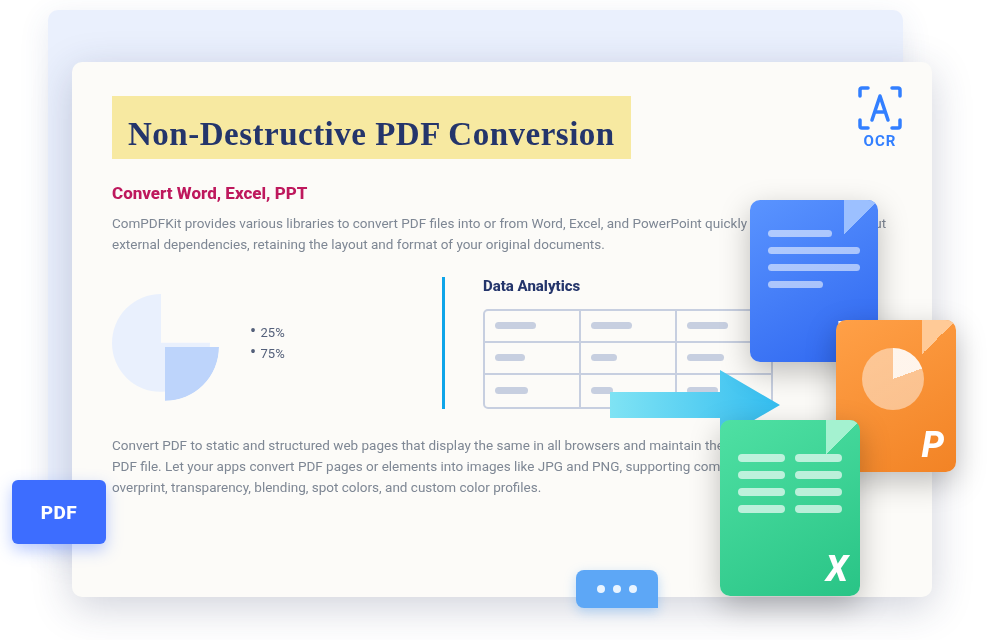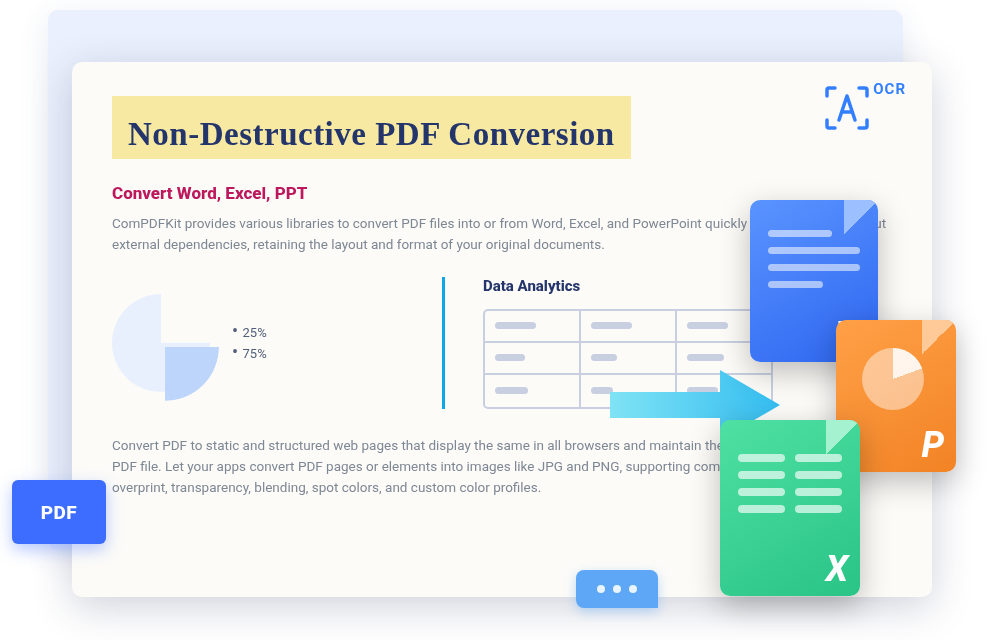--- a/index.html
+++ b/index.html
@@ -1,28 +1,28 @@
 <!DOCTYPE html>
 <html><head>
   <meta charset="utf-8">
   <style>
     * { margin:0; padding:0; box-sizing:border-box; }
     body { width:1004px; height:640px; font-family:-apple-system,BlinkMacSystemFont,"Segoe UI",Roboto,sans-serif; position:relative; overflow:hidden; background:#fff; }
     .back-card { position:absolute; top:10px; left:48px; width:855px; height:540px; background:#eaf0fd; border-radius:10px; box-shadow:0 8px 30px rgba(60,80,150,.12); }
     .front-card { position:absolute; top:62px; left:72px; width:860px; height:535px; background:#fcfbf8; border-radius:10px; box-shadow:0 10px 40px rgba(40,50,90,.22); padding:34px 40px; }
     .title-bar { display:inline-block; background:#f7e9a1; padding:20px 16px 6px; }
     .title { font-family:Georgia,"Times New Roman",serif; font-size:33px; font-weight:700; color:#24356b; letter-spacing:.5px; }
-    .ocr-badge { position:absolute; top:20px; right:26px; display:flex; flex-direction:row; align-items:flex-start; color:#327fff; }
+    .ocr-badge { position:absolute; top:20px; right:26px; display:flex; flex-direction:column; align-items:center; color:#327fff; }
     .ocr-icon { width:52px; height:52px; }
     .ocr-label { font-size:15px; font-weight:700; color:#327fff; margin-top:-2px; letter-spacing:1px; }
     .section { margin-top:24px; }
     .sec-title { font-size:17px; font-weight:800; color:#be185d; margin-bottom:10px; }
     .sec-body { font-size:13.5px; line-height:1.55; color:#7e8794; }
     .mid-row { display:flex; margin-top:22px; gap:40px; }
-    .pie-block { display:flex; align-items:center; gap:22px; width:290px; }
+    .pie-block { display:flex; align-items:center; gap:40px; width:290px; }
     
     .pie-wedge { position:absolute; left:47px; top:47px; width:54px; height:54px; background:#bdd4fb; border-top-left-radius:0; border-bottom-right-radius:100%; clip-path:path("M0 0 L54 0 A54 54 0 0 1 0 54 Z"); }
     .pie-main { width:98px; height:98px; border-radius:50%; background:#e9f0fd; position:absolute; clip-path:polygon(50% 50%,50% 0,0 0,0 100%,100% 100%,100% 50%); }
     .legend { list-style:none; font-size:13px; color:#54607a; }
     .legend li { margin:6px 0; }
     .legend li::before { content:"• "; color:#54607a; font-size:18px; line-height:0; }
     .table-block { flex:1; border-left:3px solid #0ea5e9; padding-left:38px; }
     .tbl-title { font-size:15px; font-weight:800; color:#24356b; margin-bottom:14px; }
     .tbl { border:2px solid #c7cfe0; border-radius:5px; width:290px; }
     .tbl-row { display:flex; height:32px; border-bottom:2px solid #c7cfe0; }

